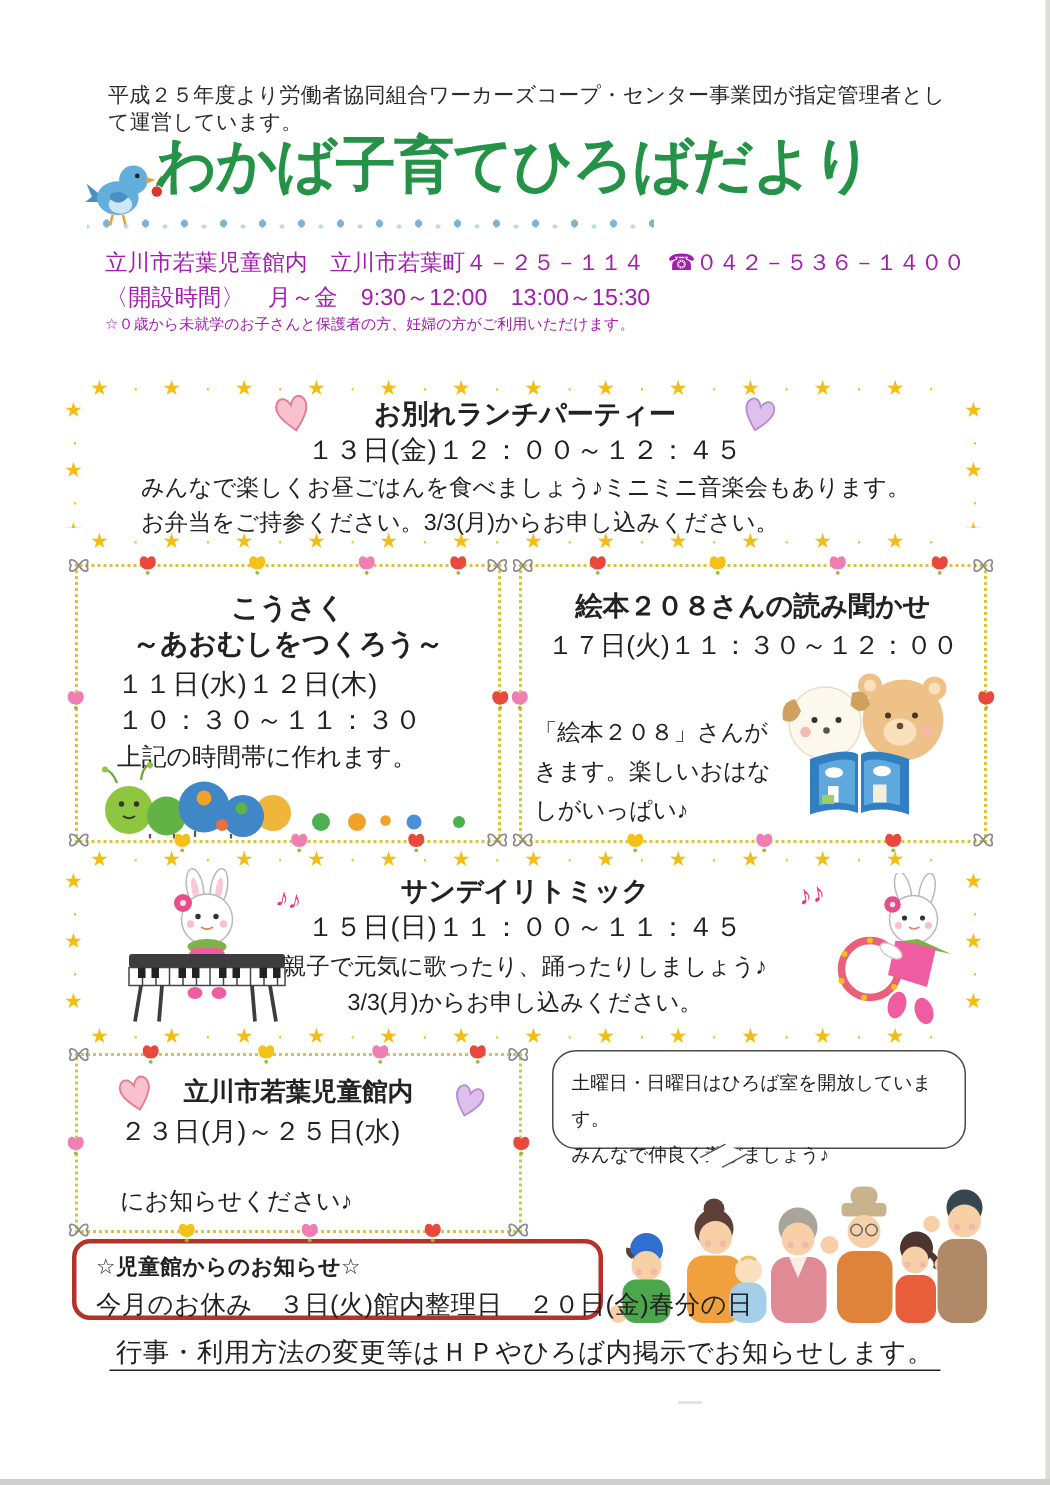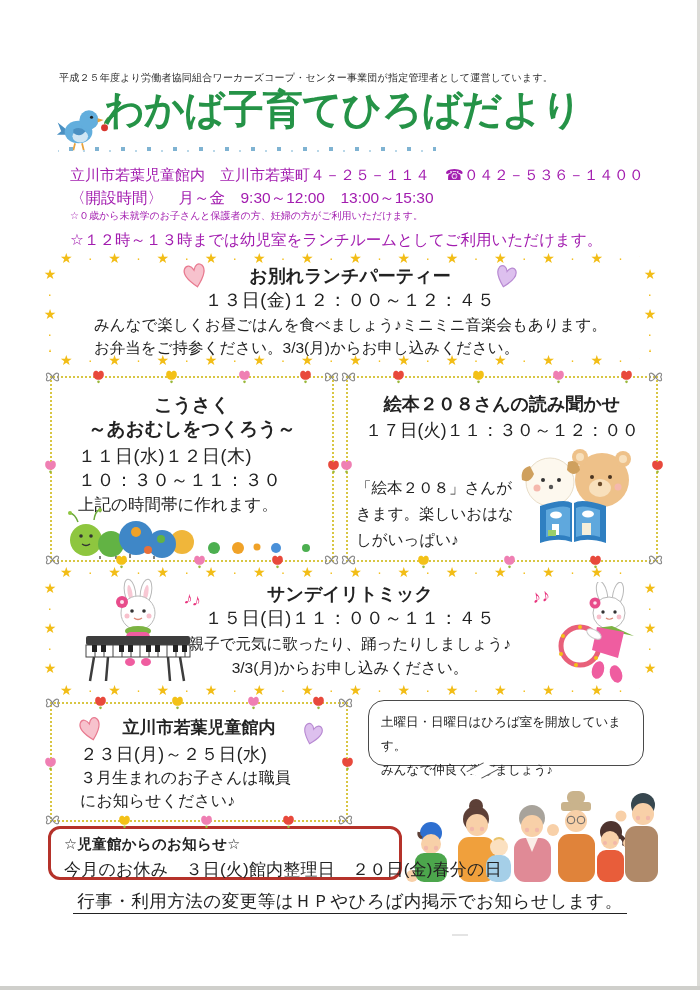--- a/index.html
+++ b/index.html
@@ -1,20 +1,20 @@
 <!DOCTYPE html>
 <html><head>
 <meta charset="utf-8">
 <style>
   html,body{margin:0;padding:0;background:#e9e9e6;}
   .page{position:relative;width:700px;height:990px;background:#ffffff;margin:0 auto;
         overflow:hidden;font-family:"Liberation Sans","DejaVu Sans",sans-serif;color:#222;}
   .abs{position:absolute;}
   
-  .mgmt-note{top:55px;left:59px;width:560px;font-size:10px;letter-spacing:.2px;color:#2b2b2b;margin-top:16px;}
+  .mgmt-note{top:55px;left:72px;width:560px;font-size:14px;letter-spacing:.2px;color:#2b2b2b;}
   .title-wrap{top:82px;left:56px;width:600px;height:70px;}
   .bird{position:absolute;left:0;top:22px;}
   .main-title{position:absolute;left:48px;top:0;font-size:40px;font-weight:900;color:#259347;
               letter-spacing:-1px;white-space:nowrap;}
   .dot-line{top:141px;left:58px;width:378px;height:12px;
             background-image:radial-gradient(circle 4px,#7fb3d2 62%,transparent 63%),
                              radial-gradient(circle 2.5px,#b9d7e8 62%,transparent 63%);
             background-size:26px 12px,26px 12px;background-position:0 2px,13px 4px;background-repeat:repeat-x;}
   .issue-date{top:126px;left:426px;font-size:34px;font-weight:900;white-space:nowrap;
               color:#f08a7e;-webkit-text-stroke:1.6px #cc3426;letter-spacing:1px;}
@@ -89,21 +89,20 @@
         <path d="M22 44 l-2 8 M30 44 l2 8" stroke="#e8a13a" stroke-width="2" fill="none"></path>
       </svg>
     </span>
     <span class="main-title">わかば子育てひろばだより</span>
   </div>
   <div class="abs dot-line"></div>
 
   <div class="abs info addr">立川市若葉児童館内　立川市若葉町４－２５－１１４　☎０４２－５３６－１４００</div>
   <div class="abs info hours">〈開設時間〉　月～金　9:30～12:00　13:00～15:30</div>
   <div class="abs info note1">☆０歳から未就学のお子さんと保護者の方、妊婦の方がご利用いただけます。</div>
-  <div class="abs info note2">☆１２時～１３時までは幼児室をランチルームとしてご利用いただけます。</div>
 
   <div class="abs star-box star-box1">
     <div class="star-h top">★ ∙ ★ ∙ ★ ∙ ★ ∙ ★ ∙ ★ ∙ ★ ∙ ★ ∙ ★ ∙ ★ ∙ ★ ∙ ★ ∙ ★ ∙ ★ ∙ ★ ∙ ★ ∙ ★ ∙ ★ ∙ ★ ∙ ★ ∙ </div>
     <div class="star-h bot">★ ∙ ★ ∙ ★ ∙ ★ ∙ ★ ∙ ★ ∙ ★ ∙ ★ ∙ ★ ∙ ★ ∙ ★ ∙ ★ ∙ ★ ∙ ★ ∙ ★ ∙ ★ ∙ ★ ∙ ★ ∙ ★ ∙ ★ ∙ </div>
     <div class="star-v left">★∙★∙★∙★∙★∙★∙★∙★∙</div>
     <div class="star-v right">★∙★∙★∙★∙★∙★∙★∙★∙</div>
     <span class="heart" style="left:140px;top:8px;transform:rotate(-12deg);">
       <svg width="26" height="30" viewBox="0 0 26 30">
           <path d="M13 27 C4 18 1 12 4 7 C7 3 11 5 13 10 C15 5 19 3 22 7 C25 12 22 18 13 27 Z" fill="#f7c2cd" stroke="#e87a90" stroke-width="1.3"></path>
         </svg>
@@ -368,21 +367,20 @@
           <path d="M13 27 C4 18 1 12 4 7 C7 3 11 5 13 10 C15 5 19 3 22 7 C25 12 22 18 13 27 Z" fill="#f7c2cd" stroke="#e87a90" stroke-width="1.3"></path>
         </svg>
     </span>
     <span class="heart" style="right:22px;top:16px;transform:rotate(16deg);">
       <svg width="23" height="27" viewBox="0 0 26 30">
           <path d="M13 27 C4 18 1 12 4 7 C7 3 11 5 13 10 C15 5 19 3 22 7 C25 12 22 18 13 27 Z" fill="#ddc0ee" stroke="#b88ad2" stroke-width="1.3"></path>
         </svg>
     </span>
     <div class="tb-title" style="top:12px;font-size:17px;">立川市若葉児童館内</div>
     <div class="tb-line" style="left:28px;top:38px;font-size:17.5px;">２３日(月)～２５日(水)</div>
-    <div class="tb-small" style="left:28px;top:64px;font-size:16px;">３月生まれのお子さんは職員</div>
     <div class="tb-small" style="left:28px;top:87px;font-size:16px;">にお知らせください♪</div>
   <span class="deco" style="left: 14%; top: -10px;"><svg width="15" height="16" viewBox="0 0 14 15">
           <path d="M2 6C2 2.5 5 1.5 7 4C9 1.5 12 2.5 12 6C12 9 10 11 7 11C4 11 2 9 2 6Z" fill="#e8493c"></path>
           <circle cx="7" cy="13" r="1.2" fill="#9ab83a"></circle>
         </svg></span>
       <span class="deco" style="left: 40%; top: -10px;"><svg width="15" height="16" viewBox="0 0 14 15">
           <path d="M2 6C2 2.5 5 1.5 7 4C9 1.5 12 2.5 12 6C12 9 10 11 7 11C4 11 2 9 2 6Z" fill="#f3c117"></path>
           <circle cx="7" cy="13" r="1.2" fill="#9ab83a"></circle>
         </svg></span>
       <span class="deco" style="left: 66%; top: -10px;"><svg width="15" height="16" viewBox="0 0 14 15">

